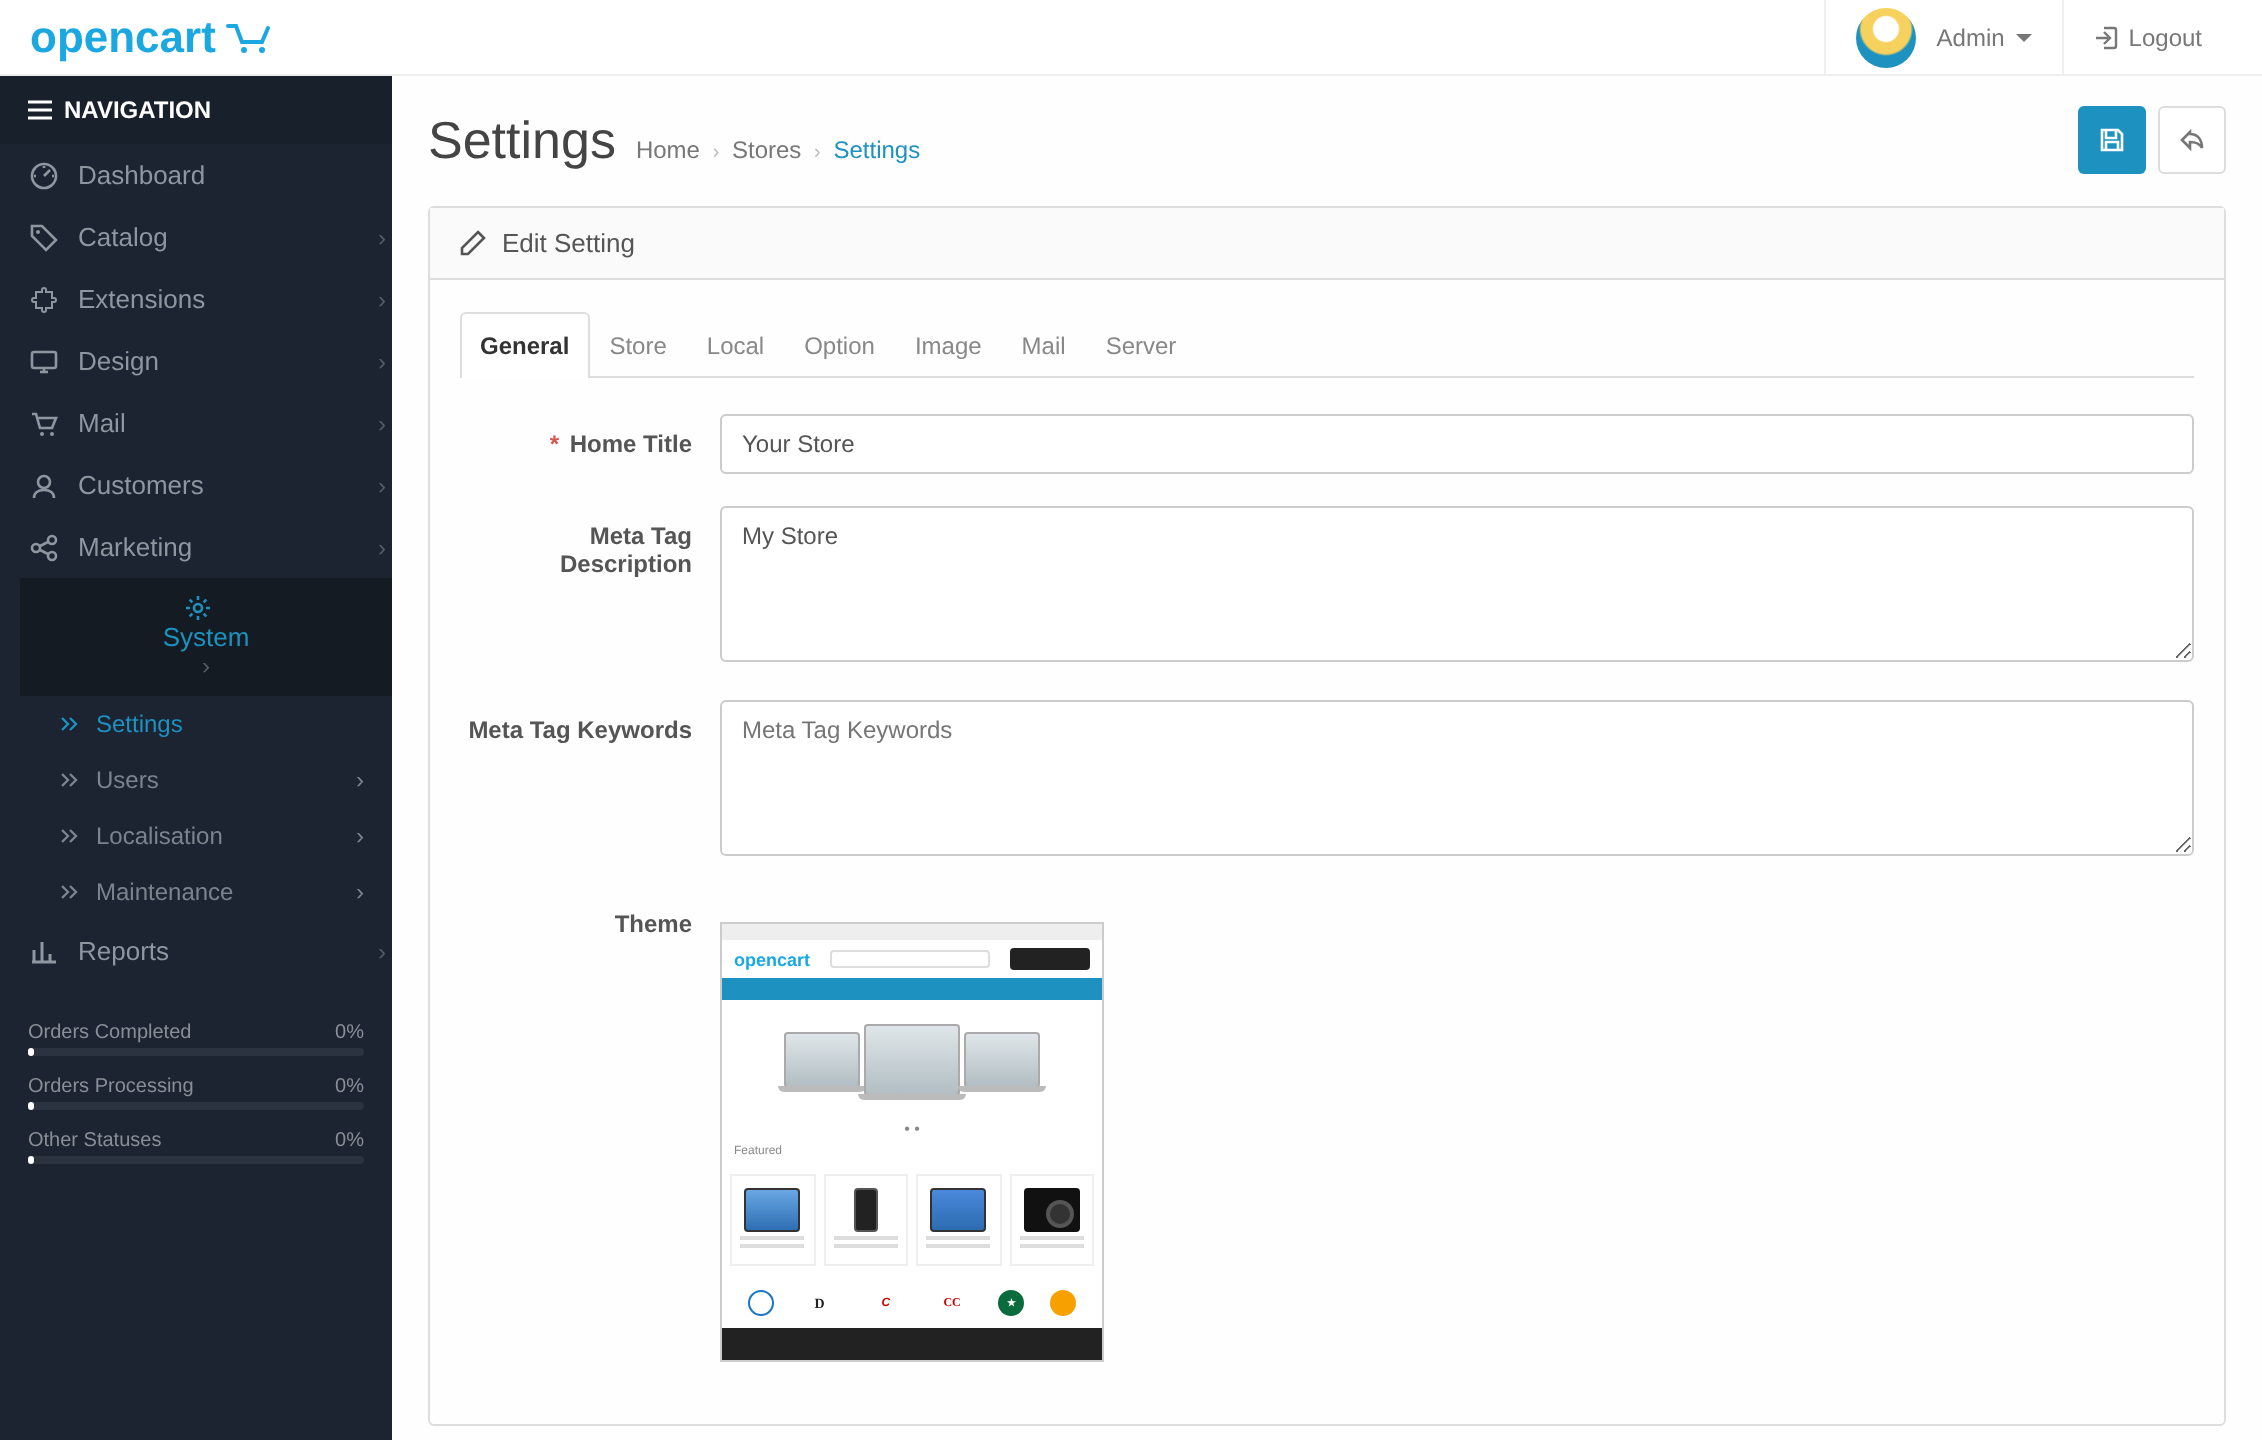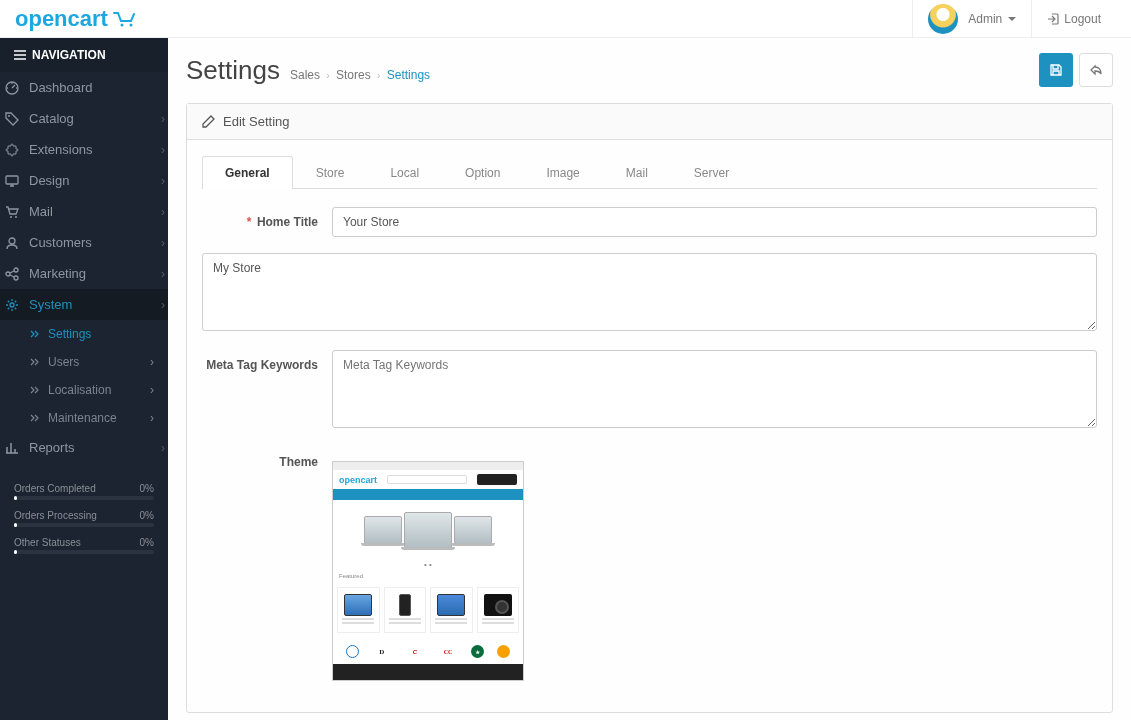--- a/index.html
+++ b/index.html
@@ -63,21 +63,21 @@
   padding: 0 15px;
   font-size: 12px;
   color: #777;
   cursor: pointer;
 }
 .logout svg { margin-right: 5px; }
 
 .layout { display: flex; height: calc(720px - 38px); }
 
 .sidebar {
-  width: 168px;
+  width: 196px;
   background: #1b2430;
   color: #8e96a0;
   font-size: 13px;
   overflow-y: hidden;
 }
 .nav-header {
   background: #17202b;
   color: #fff;
   padding: 10px 14px;
   font-size: 12px;
@@ -85,22 +85,23 @@
   display: flex;
   align-items: center;
 }
 .nav-header svg { margin-right: 6px; }
 .nav-item {
   display: flex;
   align-items: center;
   padding: 8px 3px;
   cursor: pointer;
   position: relative;
-}
-.nav-item.active { background: #151b23; color: #1d91c0; }
+  margin-left: 10px;
+}
+.nav-item.active { background: #151b23; color: #1d91c0; flex-direction: column; }
 .nav-item .nav-icon { width: 18px; margin-right: 8px; flex-shrink: 0; }
 .nav-item .nav-label { flex: 1; }
 .nav-item .nav-chevron { font-size: 12px; color: #565d66; }
 .sub-item {
   display: flex;
   align-items: center;
   padding: 7px 14px 7px 30px;
   font-size: 12px;
   cursor: pointer;
   color: #7b838d;
@@ -193,21 +194,21 @@
 }
 .panel-head svg { margin-right: 8px; }
 .panel-body { padding: 15px; }
 
 .tabs {
   display: flex;
   border-bottom: 1px solid #ddd;
   margin-bottom: 18px;
 }
 .tab {
-  padding: 9px 22px;
+  padding: 9px 9px;
   font-size: 12px;
   color: #888;
   cursor: pointer;
   border: 1px solid transparent;
   border-bottom: none;
   position: relative;
   bottom: -1px;
   border-radius: 3px 3px 0 0;
 }
 .tab.active {
@@ -490,21 +491,21 @@
         <span>0%</span>
       </div>
       <div class="stat-bar"></div>
     </div>
   </div>
 
   <div class="main">
     <div class="page-head">
       <span class="page-title">Settings</span>
       <span class="breadcrumb">
-        <a>Sales</a>
+        <a>Home</a>
         <span class="bc-sep">›</span>
         <a>Stores</a>
         <span class="bc-sep">›</span>
         <span class="bc-active">Settings</span>
       </span>
       <div class="actions">
         <div class="btn btn-primary">
           <svg width="14" height="14" viewBox="0 0 14 14">
               <path d="M2 2h8l2 2v8H2z M4 2v4h5V2 M4 12v-4h6v4" fill="none" stroke="#fff" stroke-width="1.3"></path>
             </svg>
@@ -540,20 +541,23 @@
           <div class="form-label">
             <span class="required">*</span>
             <span>Home Title</span>
           </div>
           <div class="form-control-wrap">
             <input class="form-control" type="text" value="Your Store" style="">
           </div>
         </div>
 
         <div class="form-row">
+          <div class="form-label">
+            <span>Meta Tag Description</span>
+          </div>
           <div class="form-control-wrap">
             <textarea class="form-textarea" style="">My Store</textarea>
           </div>
         </div>
 
         <div class="form-row">
           <div class="form-label">
             <span>Meta Tag Keywords</span>
           </div>
           <div class="form-control-wrap">

